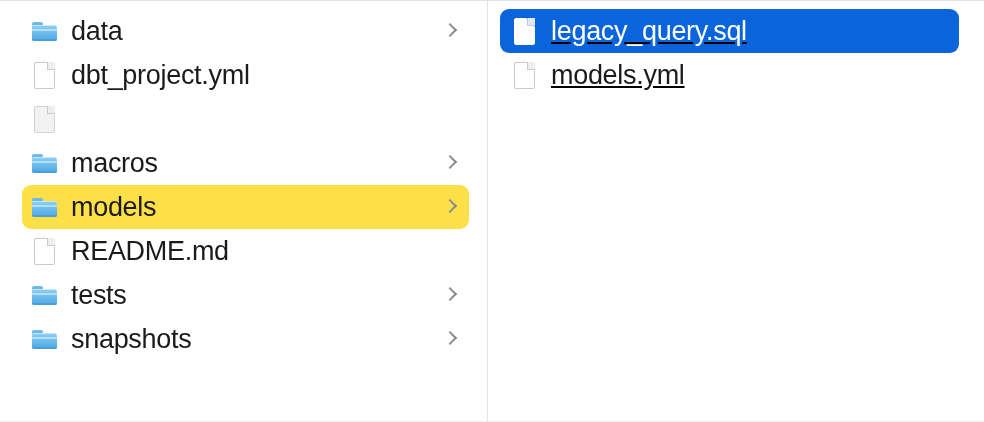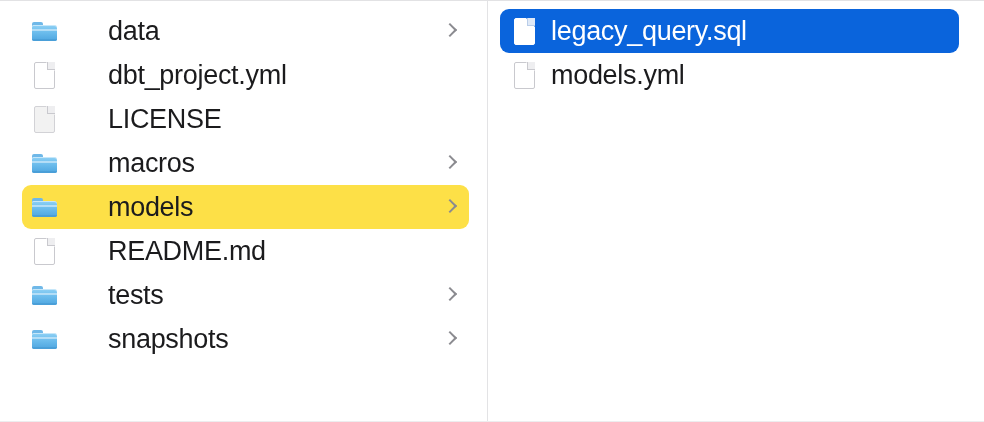--- a/index.html
+++ b/index.html
@@ -49,27 +49,27 @@
     box-sizing: border-box;
     border-radius: 9px;
     cursor: default;
     user-select: none;
   }
 
   .column-left .row {
     margin: 0 18px 0 22px;
     padding-left: 9px;
     padding-right: 12px;
-    gap: 37px;
   }
 
   .column-right .row {
     margin: 0 24px 0 12px;
     padding-left: 11px;
     padding-right: 12px;
+    text-decoration: underline;
   }
 
   .row.selected-gray {
     background: #fde047;
   }
 
   .row.selected-blue {
     background: #0a64dc;
   }
 
@@ -241,21 +241,20 @@
         <span class="row-label">dbt_project.yml</span>
         <span class="chevron hidden"></span>
       </div>
       <div class="row">
         <span class="icon-slot">
           <span class="ico-doc plain">
             <span class="fold-cut"></span>
             <span class="fold"></span>
           </span>
         </span>
-        <span class="row-label">LICENSE</span>
         <span class="chevron hidden"></span>
       </div>
       <div class="row">
         <span class="icon-slot">
           <span class="ico-folder">
             <span class="tab-back"></span>
             <span class="body"></span>
             <span class="band"></span>
             <span class="lip"></span>
           </span>

